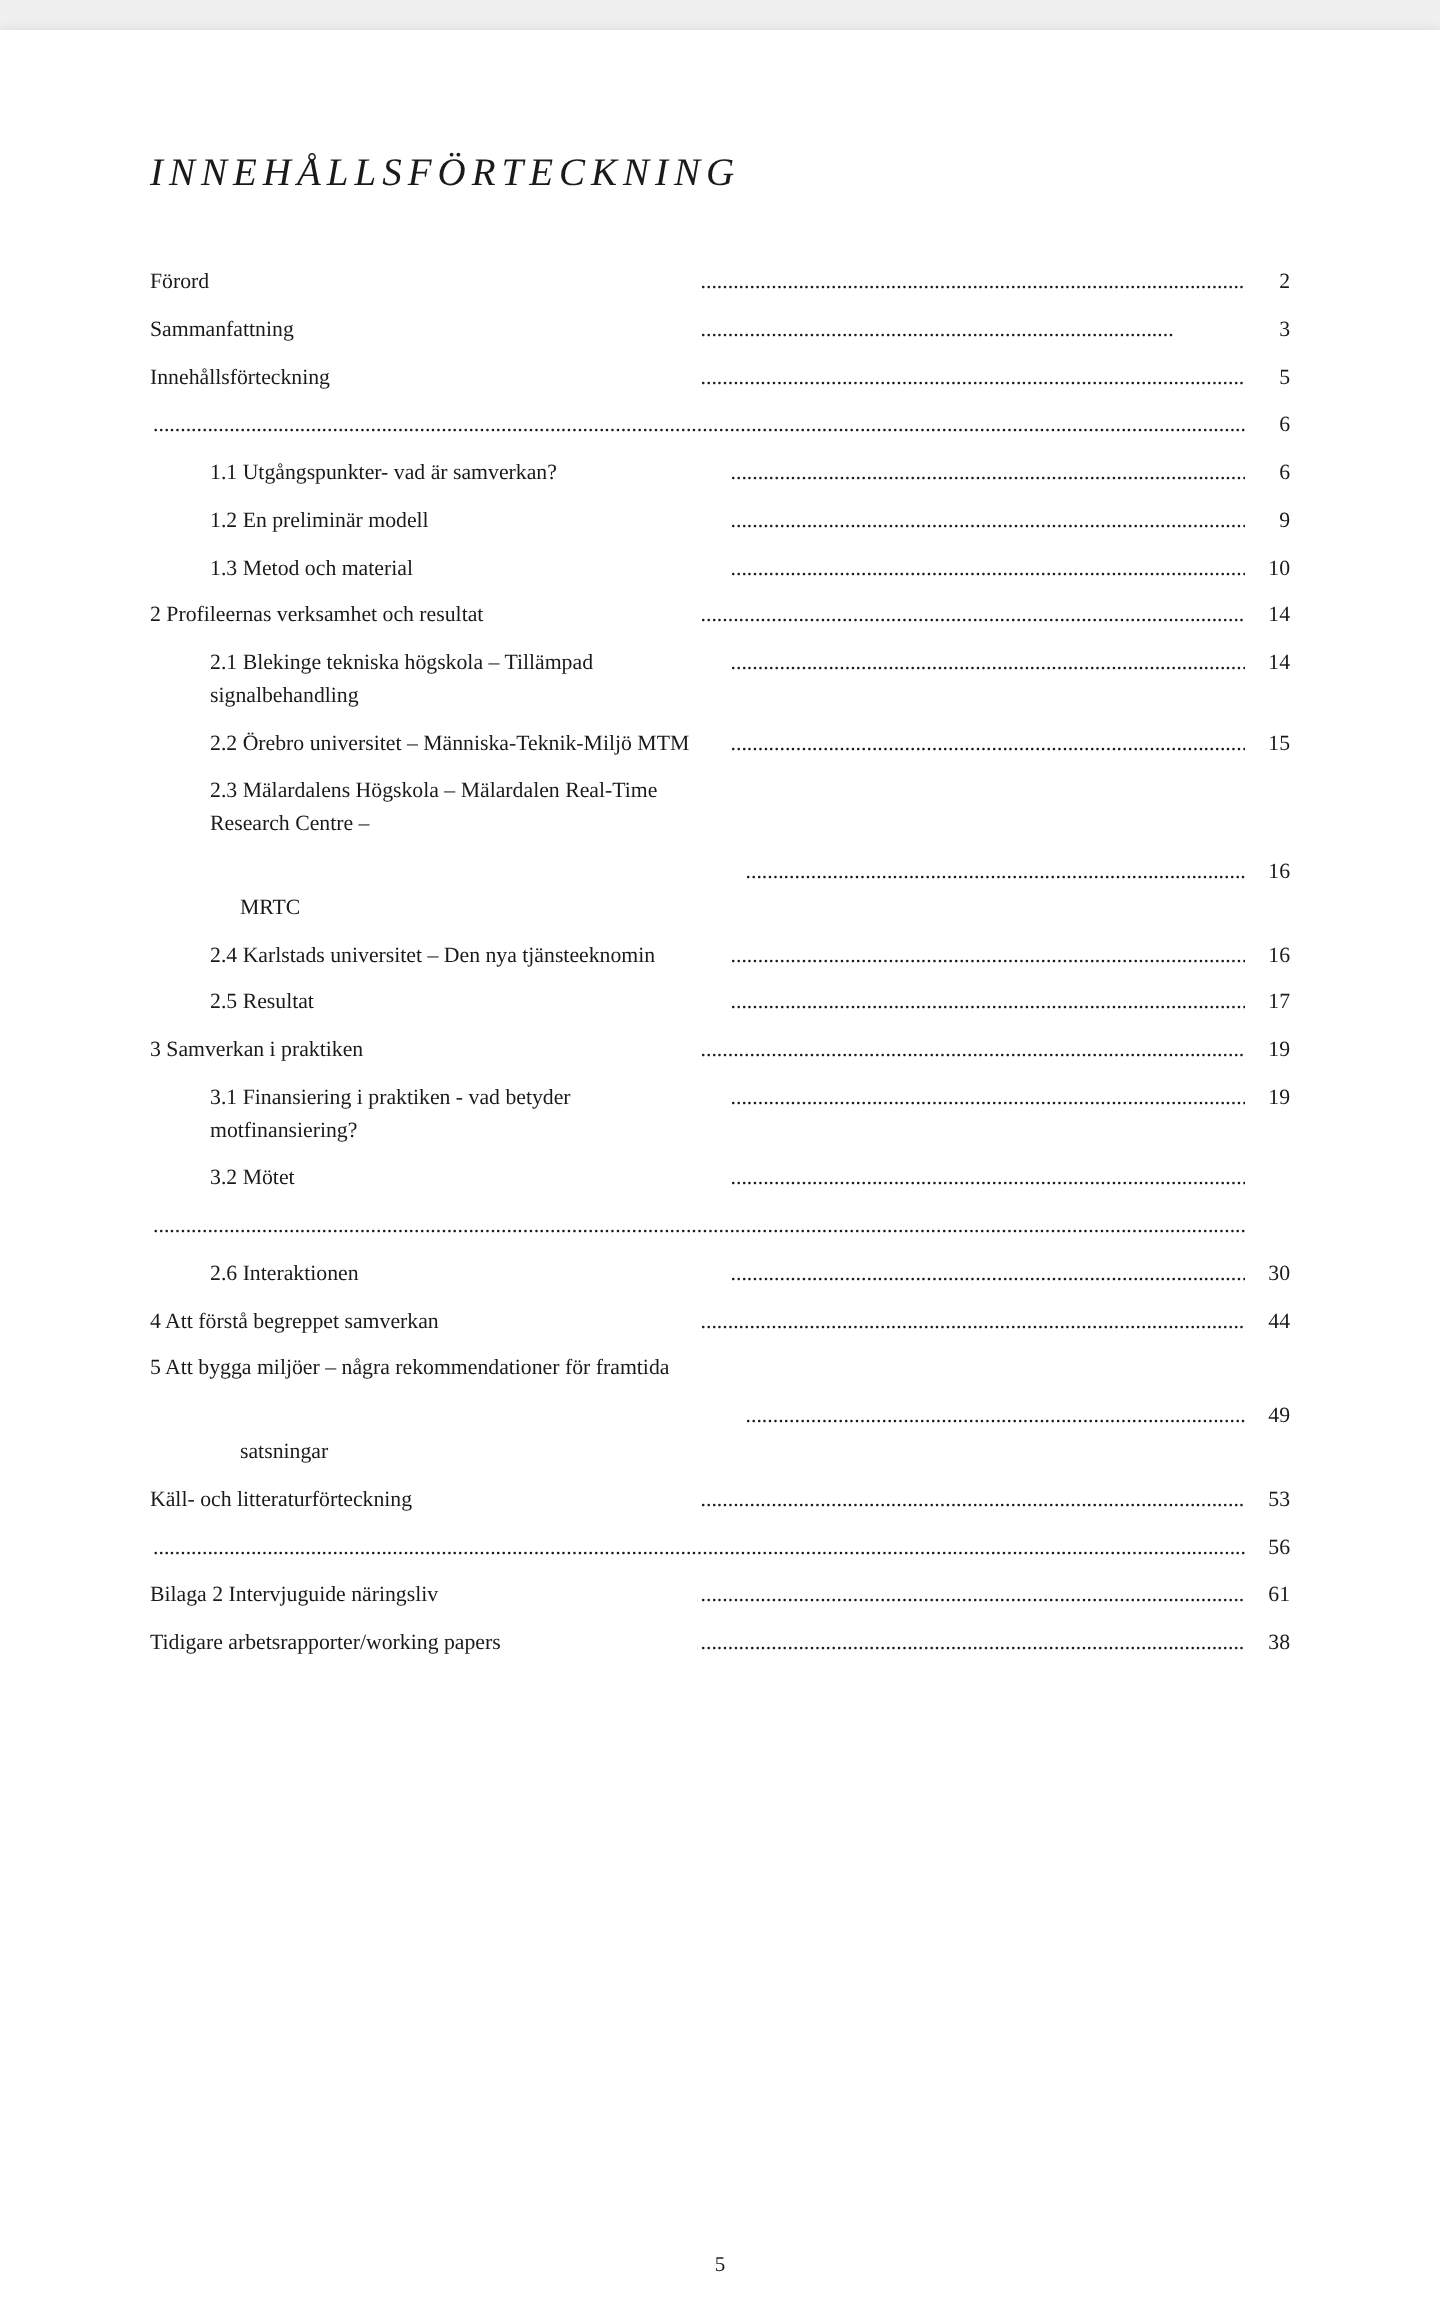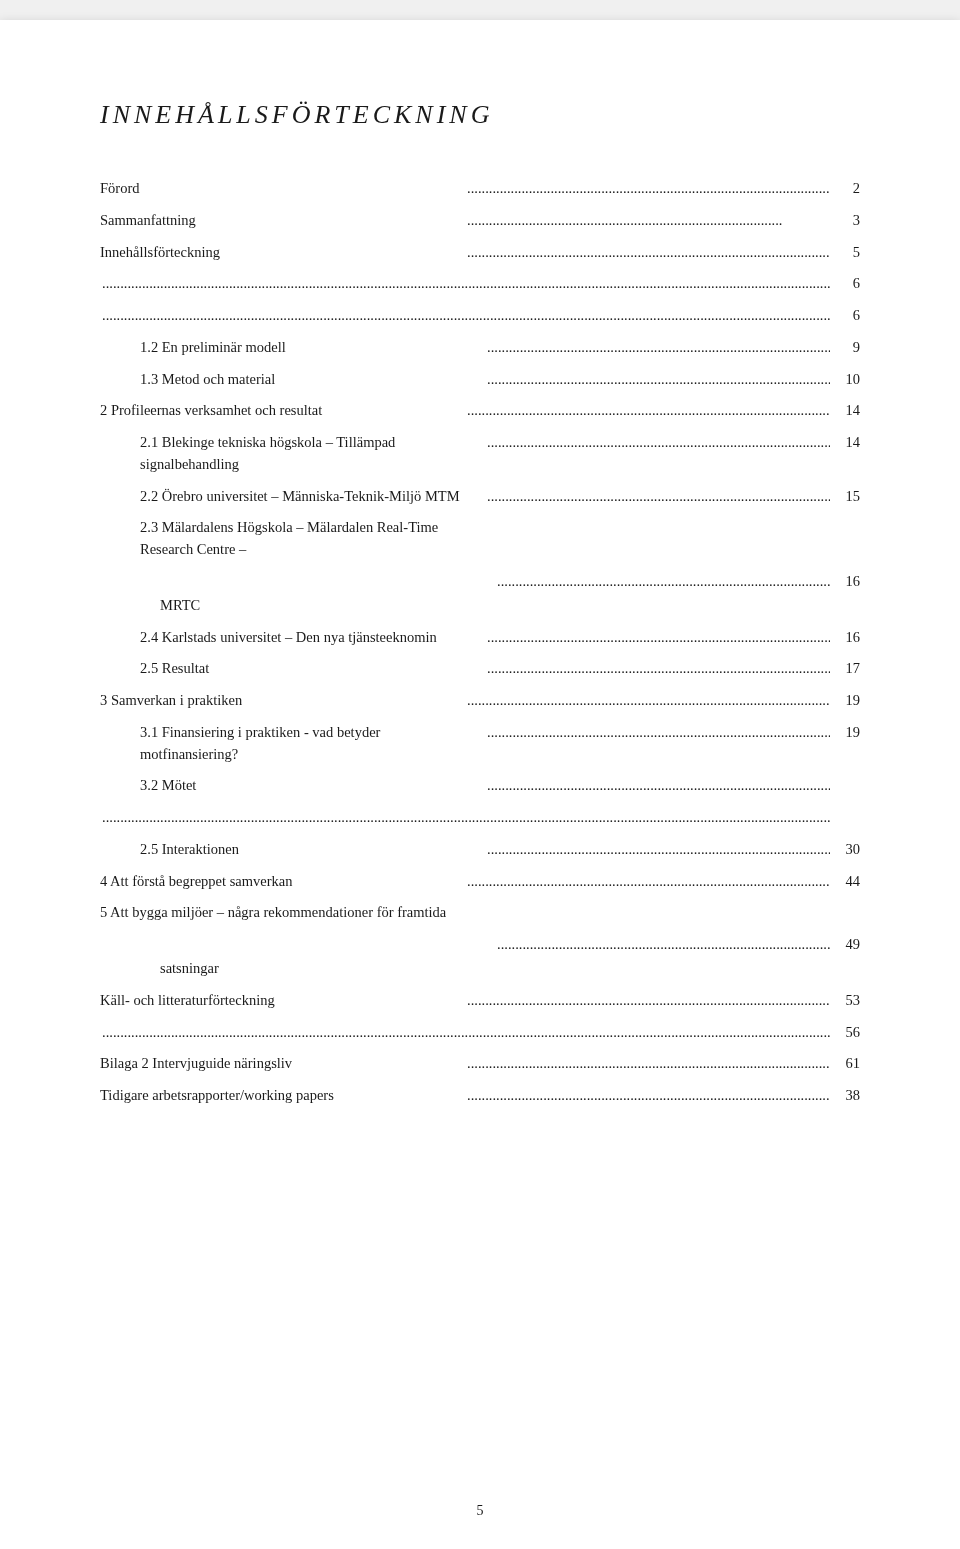--- a/index.html
+++ b/index.html
@@ -110,20 +110,21 @@
       <div class="toc-entry" style="margin-bottom: 10px;">
         <span class="entry-text">Innehållsförteckning</span>
         <span class="dots"> ....................................................................................................................................................................................................................................</span>
         <span class="page-num">5</span>
       </div>
       <div class="toc-entry">
         <span class="dots"> ....................................................................................................................................................................................................................................</span>
         <span class="page-num">6</span>
       </div>
       <div class="toc-entry indented">
+        <span class="entry-text">1.1  Utgångspunkter- vad är samverkan?</span>
         <span class="dots"> ....................................................................................................................................................................................................................................</span>
         <span class="page-num">6</span>
       </div>
       <div class="toc-entry indented">
         <span class="entry-text">1.2  En preliminär modell</span>
         <span class="dots"> ....................................................................................................................................................................................................................................</span>
         <span class="page-num">9</span>
       </div>
       <div class="toc-entry indented">
         <span class="entry-text">1.3  Metod och material</span>
@@ -178,21 +179,21 @@
       <div class="toc-entry indented">
         <span class="entry-text">3.2  Mötet</span>
         <span class="dots"> ....................................................................................................................................................................................................................................</span>
         <span class="page-num"></span>
       </div>
       <div class="toc-entry indented">
         <span class="dots"> ....................................................................................................................................................................................................................................</span>
         <span class="page-num"></span>
       </div>
       <div class="toc-entry indented">
-        <span class="entry-text">2.5  Interaktionen</span>
+        <span class="entry-text">2.6  Interaktionen</span>
         <span class="dots"> ....................................................................................................................................................................................................................................</span>
         <span class="page-num">30</span>
       </div>
       <div class="toc-entry">
         <span class="entry-text">4  Att förstå begreppet samverkan</span>
         <span class="dots"> ....................................................................................................................................................................................................................................</span>
         <span class="page-num">44</span>
       </div>
       <div class="toc-entry">
         <span class="entry-text">5  Att bygga miljöer – några rekommendationer för framtida</span>

